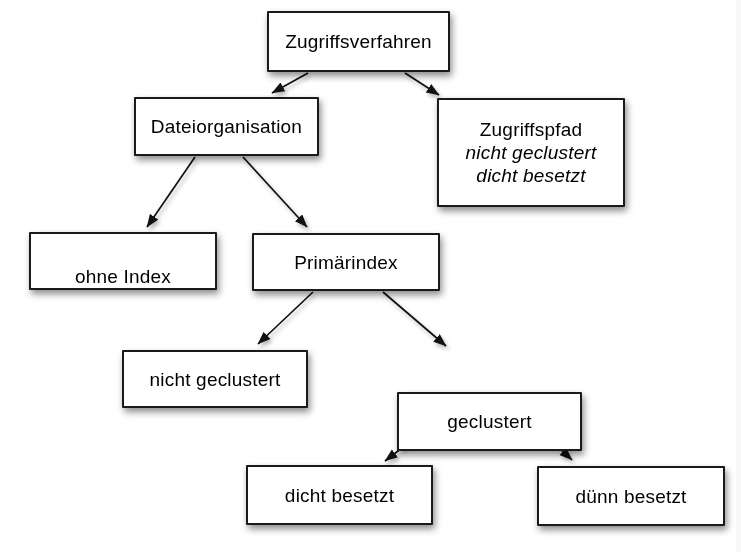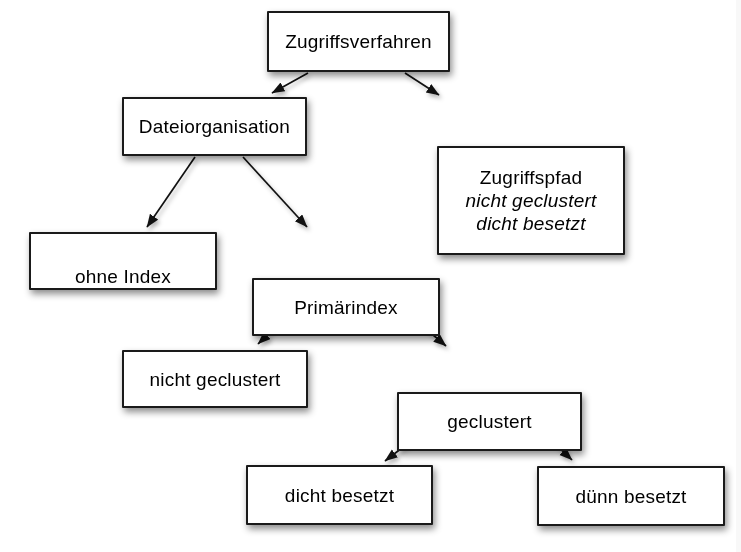--- a/index.html
+++ b/index.html
@@ -63,32 +63,32 @@
         <line x1="313" y1="292" x2="258" y2="344" stroke="#111111" stroke-width="1.7" marker-end="url(#arrowhead)"></line>
         <line x1="383" y1="292" x2="446" y2="346" stroke="#111111" stroke-width="1.7" marker-end="url(#arrowhead)"></line>
         <line x1="450" y1="411" x2="385" y2="461" stroke="#111111" stroke-width="1.7" marker-end="url(#arrowhead)"></line>
         <line x1="520" y1="411" x2="572" y2="460" stroke="#111111" stroke-width="1.7" marker-end="url(#arrowhead)"></line>
       </g>
   </svg>
   <div id="nodes">
       <div class="node" style="left: 267px; top: 11px; width: 183px; height: 61px;">
         <div class="line">Zugriffsverfahren</div>
       </div>
-      <div class="node" style="left: 122px; top: 97px; width: 185px; height: 59px;">
+      <div class="node" style="left: 134px; top: 97px; width: 185px; height: 59px;">
         <div class="line">Dateiorganisation</div>
       </div>
-      <div class="node" style="left: 437px; top: 98px; width: 188px; height: 109px; margin-top: 48px;">
+      <div class="node" style="left: 437px; top: 98px; width: 188px; height: 109px;">
         <div class="line">Zugriffspfad</div>
         <div class="line italic">nicht geclustert</div>
         <div class="line italic">dicht besetzt</div>
       </div>
       <div class="node" style="left: 29px; top: 232px; width: 188px; height: 58px; justify-content: flex-end;">
         <div class="line">ohne Index</div>
       </div>
-      <div class="node" style="left: 252px; top: 233px; width: 188px; height: 58px; margin-top: 45px;">
+      <div class="node" style="left: 252px; top: 233px; width: 188px; height: 58px;">
         <div class="line">Primärindex</div>
       </div>
       <div class="node" style="left: 122px; top: 350px; width: 186px; height: 58px;">
         <div class="line">nicht geclustert</div>
       </div>
       <div class="node" style="left: 397px; top: 351px; width: 185px; height: 59px; margin-top: 41px;">
         <div class="line">geclustert</div>
       </div>
       <div class="node" style="left: 246px; top: 465px; width: 187px; height: 60px;">
         <div class="line">dicht besetzt</div>

